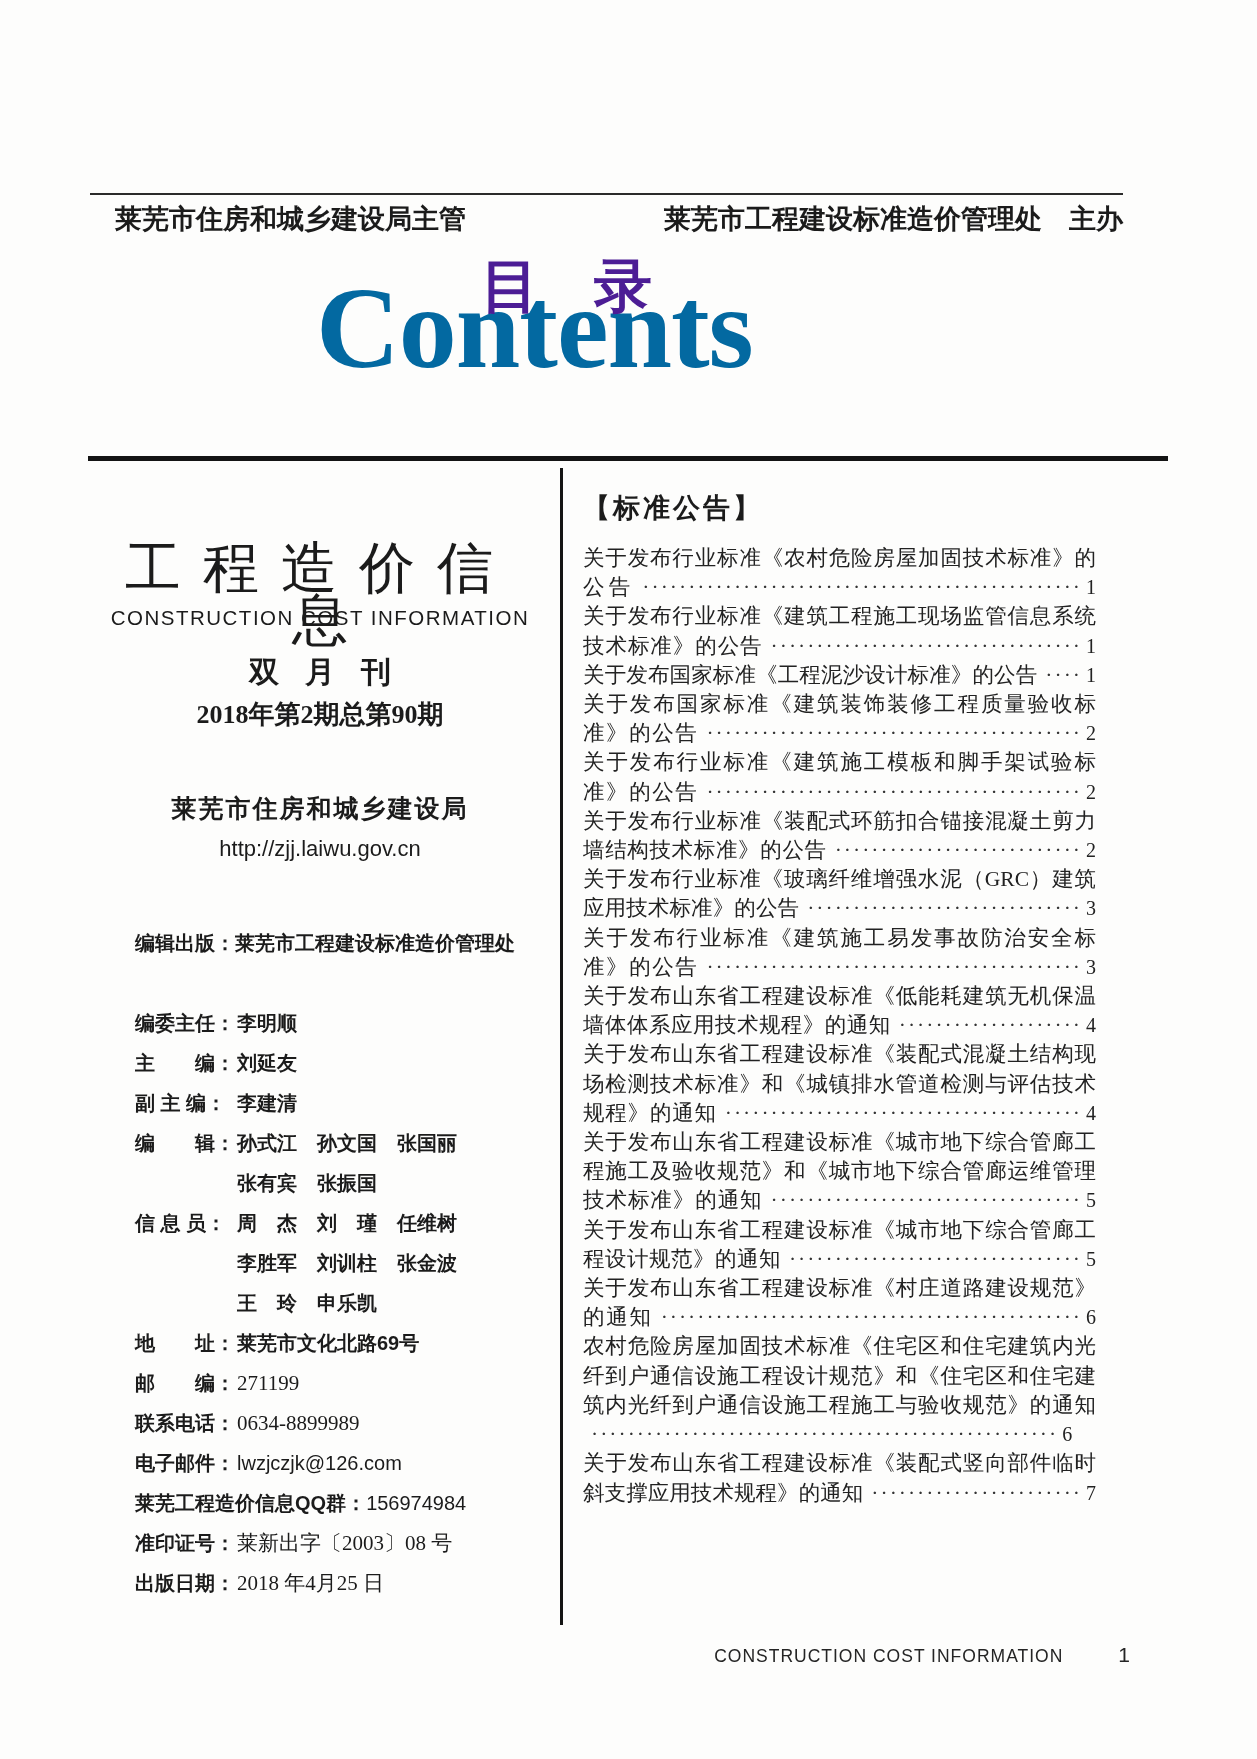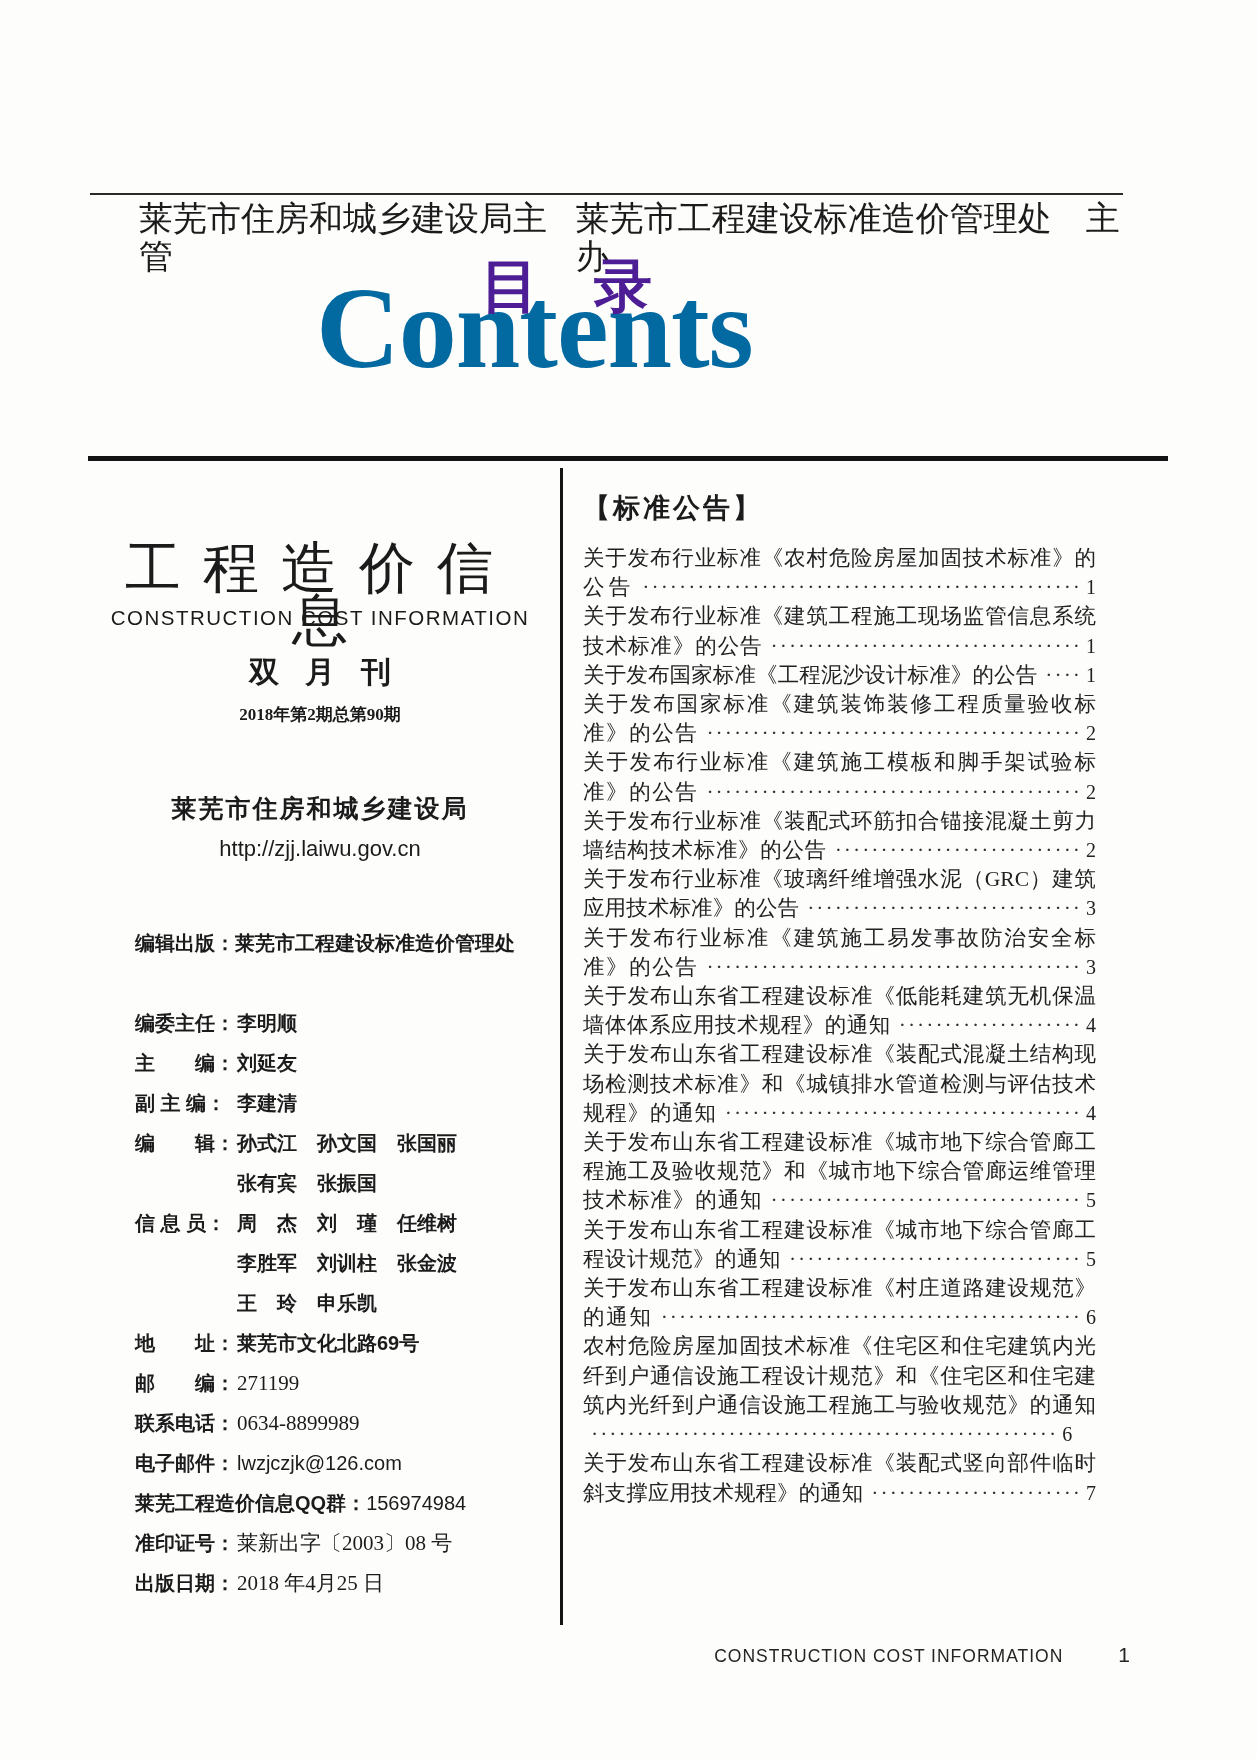--- a/index.html
+++ b/index.html
@@ -2,38 +2,38 @@
 <html><head>
 <meta charset="utf-8">
 <style>
   html,body{margin:0;padding:0;background:#e8e8e8;}
   .page{position:relative;width:1257px;height:1759px;background:#fdfdfc;overflow:hidden;
         font-family:"Liberation Serif","DejaVu Serif",serif;color:#1b1b1b;margin:0 auto;}
   .sans{font-family:"Liberation Sans","DejaVu Sans",sans-serif;}
 
   .top-rule{position:absolute;left:90px;top:193px;width:1033px;height:2px;background:#2a2a2a;}
   .masthead{position:absolute;left:115px;top:200px;width:1008px;display:flex;
-            justify-content:space-between;font-weight:normal;font-size:34px;line-height:38px;margin-left:24px;}
+            justify-content:space-between;font-weight:bold;font-size:27px;line-height:38px;}
 
   .contents-en{position:absolute;left:316px;top:270px;font-size:116px;font-weight:bold;
                color:#0369a1;letter-spacing:-1px;line-height:1;}
   .contents-cn{position:absolute;left:481px;top:252px;font-size:58px;font-weight:bold;
                letter-spacing:55px;line-height:1.2;color:#4c1d95;white-space:nowrap;}
 
   .heavy-rule{position:absolute;left:88px;top:456px;width:1080px;height:5px;background:#141414;}
   .col-divider{position:absolute;left:560px;top:468px;width:3px;height:1157px;background:#141414;}
 
   .left-col{position:absolute;left:90px;top:470px;width:460px;height:1155px;}
   .lc-center{position:absolute;left:0;width:100%;text-align:center;}
   .journal-cn{top:72px;font-size:56px;line-height:52px;}
   .journal-cn span{letter-spacing:22px;margin-right:-22px;}
   .journal-en{top:135px;font-size:20.5px;letter-spacing:1.5px;line-height:26px;}
   .frequency{top:186px;font-size:30px;font-weight:bold;line-height:32px;}
   .frequency span{letter-spacing:26px;margin-right:-26px;}
-  .issue{top:228px;font-size:17px;font-weight:bold;line-height:34px;}
+  .issue{top:228px;font-size:26px;font-weight:bold;line-height:34px;}
   .publisher{top:322px;font-size:25px;font-weight:bold;letter-spacing:2px;line-height:32px;}
   .website{top:365px;font-size:22px;line-height:28px;}
   .edit-publish{position:absolute;left:45px;top:460px;font-size:20px;font-weight:bold;white-space:pre;}
   .editorial{position:absolute;left:45px;top:540px;font-size:20px;font-weight:bold;}
   .ed-row{height:26px;line-height:26px;margin-bottom:14px;white-space:pre;}
   .ed-label{display:inline-block;min-width:102px;}
   .val-serif{font-family:"Liberation Serif","DejaVu Serif",serif;font-weight:normal;font-size:21px;}
   .val-light{font-weight:normal;}
 
   .right-col{position:absolute;left:583px;top:470px;width:513px;}

